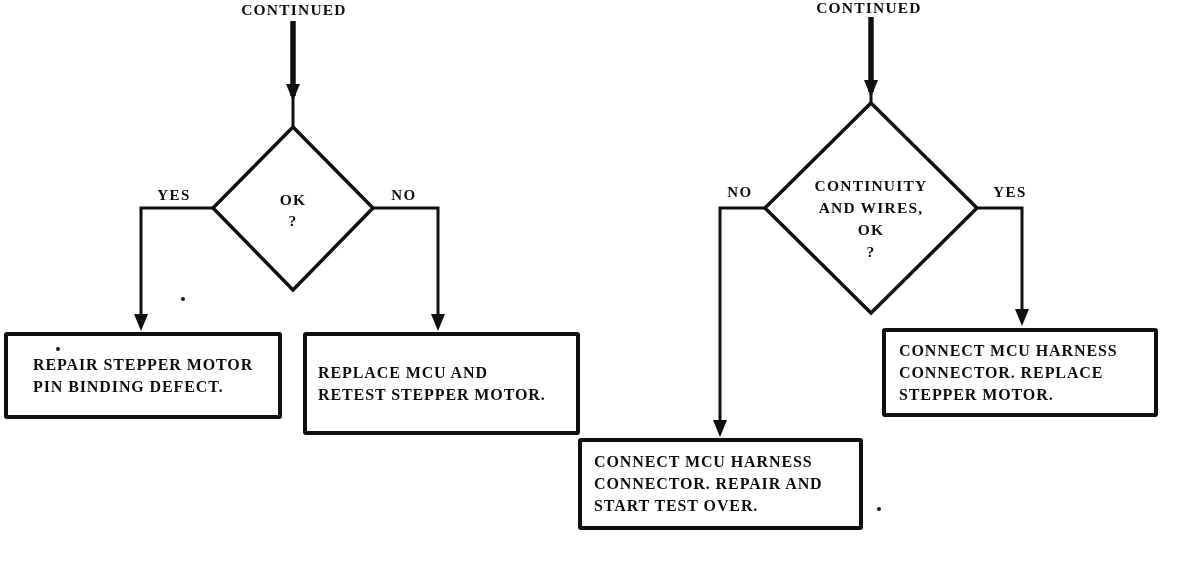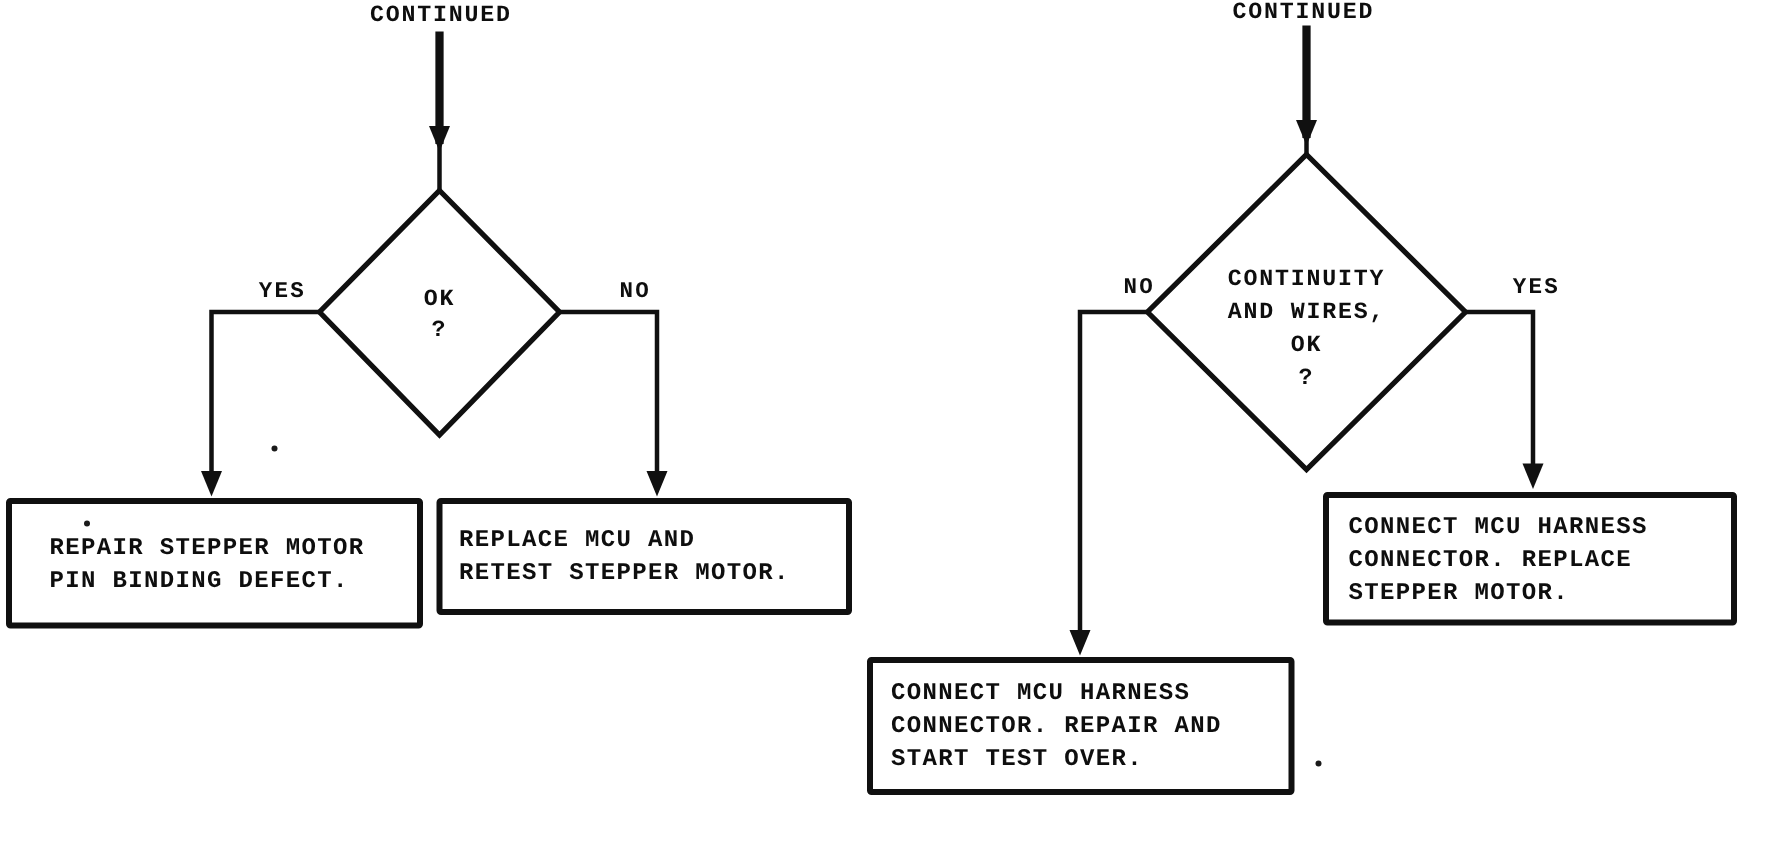--- a/index.html
+++ b/index.html
@@ -5,21 +5,21 @@
   html, body {
     margin: 0;
     padding: 0;
     background: #ffffff;
   }
   #canvas {
     position: relative;
     width: 1184px;
     height: 568px;
     background: #ffffff;
-    font-family: Liberation Mono, monospace;
+    font-family: Liberation Serif, serif;
     color: #101010;
     overflow: hidden;
   }
   #wires {
     position: absolute;
     left: 0;
     top: 0;
     width: 1184px;
     height: 568px;
   }
@@ -32,21 +32,20 @@
   }
   .continued {
     font-size: 15.5px;
     letter-spacing: 1.2px;
     line-height: 16px;
   }
   .branch {
     font-size: 15px;
     letter-spacing: 1.5px;
     line-height: 16px;
-    text-align: right;
   }
   .decision-text {
     font-size: 15.5px;
     letter-spacing: 1.2px;
     line-height: 22px;
   }
   .pbox {
     position: absolute;
     box-sizing: border-box;
     border: 4px solid #101010;
@@ -114,21 +113,21 @@
 
   <div class="label branch" style="left:144px; top:187px; width:60px;">YES</div>
 
   <div class="label branch" style="left:374px; top:187px; width:60px;">NO</div>
 
   <div class="pbox" style="left:4px; top:332px; width:278px; height:87px;">
     <div class="ptext" style="padding-left:25px;">REPAIR STEPPER MOTOR
 PIN BINDING DEFECT.</div>
   </div>
 
-  <div class="pbox" style="left:291px; top:332px; width:277px; height:78px;">
+  <div class="pbox" style="left:303px; top:332px; width:277px; height:103px;">
     <div class="ptext" style="padding-left:11px;">REPLACE MCU AND
 RETEST STEPPER MOTOR.</div>
   </div>
 
   <div class="label continued" style="left:799px; top:0px; width:140px;">CONTINUED</div>
 
   <div class="label decision-text" style="left:791px; top:175px; width:160px;">CONTINUITY
 AND WIRES,
 OK
 ?</div>

